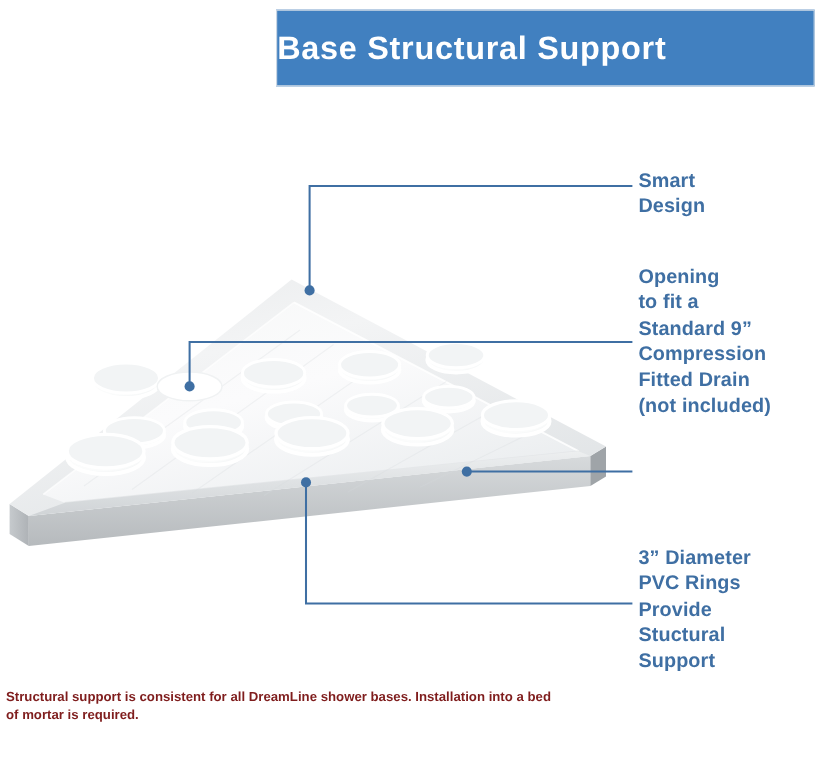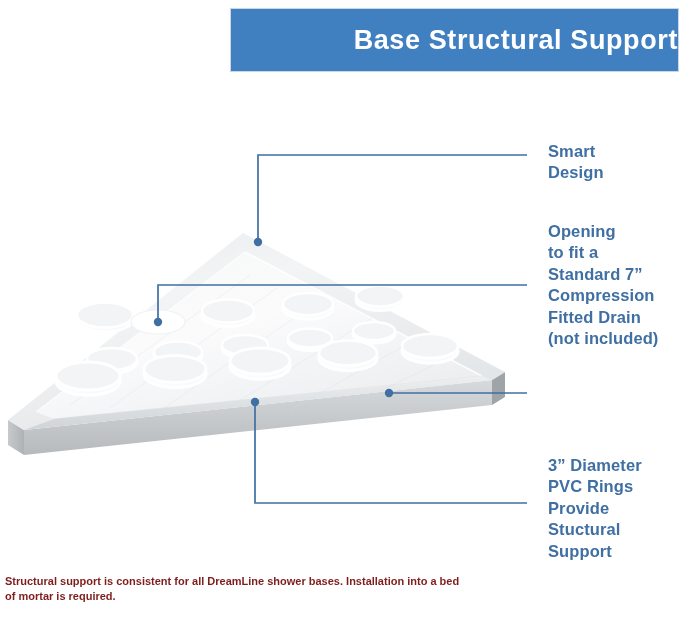--- a/index.html
+++ b/index.html
@@ -13,42 +13,41 @@
   }
   #stage{position:absolute;left:0;top:0;width:679px;height:641px;overflow:hidden;}
 
   
   .banner{
     position:absolute;
     left:230px;top:8px;width:449px;height:64px;
     background:#4180c0;
     border:1px solid #c9d6e4;
     box-sizing:border-box;
-    display:flex;align-items:center;justify-content:flex-end;
+    display:flex;align-items:center;justify-content:flex-start;
   }
   .banner-title{
     color:#ffffff;
     font-size:27px;
     font-weight:bold;
     letter-spacing:0.6px;
     white-space:nowrap;
     font-family:"Liberation Sans", sans-serif;
   }
 
   
   .label{
     position:absolute;
     color:#3f6fa3;
     font-size:16.5px;
     font-weight:bold;
     line-height:1.30;
     letter-spacing:0.1px;
     white-space:pre-line;
     font-family:"Liberation Sans", sans-serif;
-    margin-left:16px;
   }
   #label-smart{left:532px;top:141px;}
   #label-opening{left:532px;top:221px;}
   #label-fiberglass{left:532px;top:374px;}
   #label-pvc{left:532px;top:455px;}
 
   
   .leader-svg{position:absolute;left:0;top:0;width:679px;height:641px;pointer-events:none;}
 
   
@@ -221,21 +220,21 @@
       <circle cx="389" cy="393" r="4.2"></circle>
       <circle cx="255" cy="402" r="4.2"></circle>
     </g>
   </svg>
 
   <div class="label" id="label-smart">Smart
 Design</div>
 
   <div class="label" id="label-opening">Opening
 to fit a
-Standard 7”
+Standard 9”
 Compression
 Fitted Drain
 (not included)</div>
 
 
   <div class="label" id="label-pvc">3” Diameter
 PVC Rings
 Provide
 Stuctural
 Support</div>

